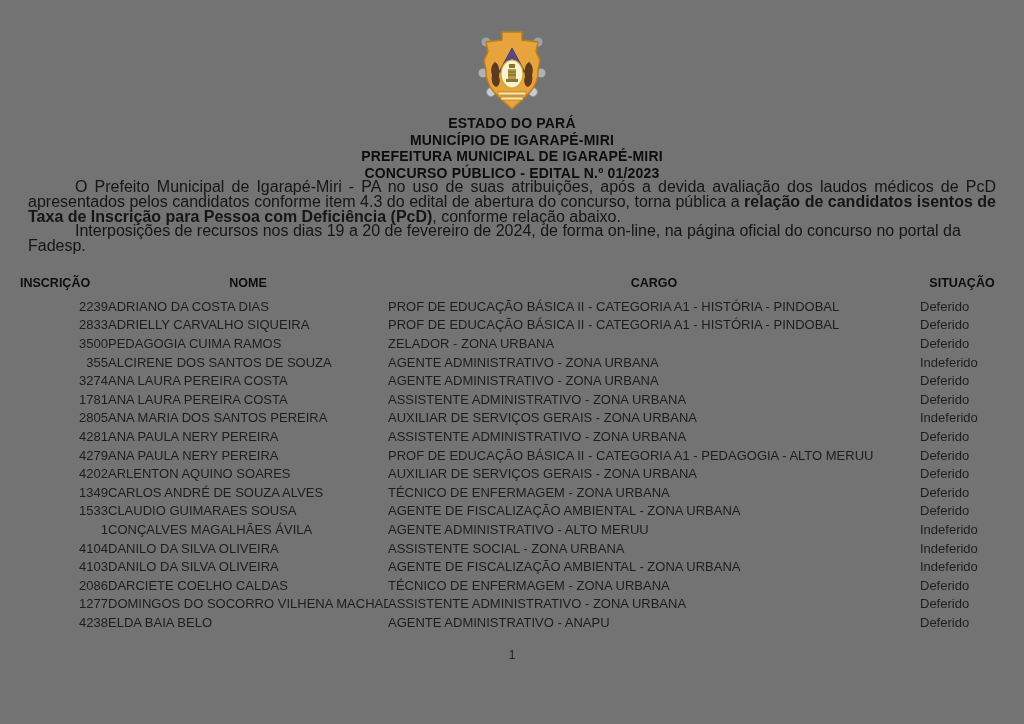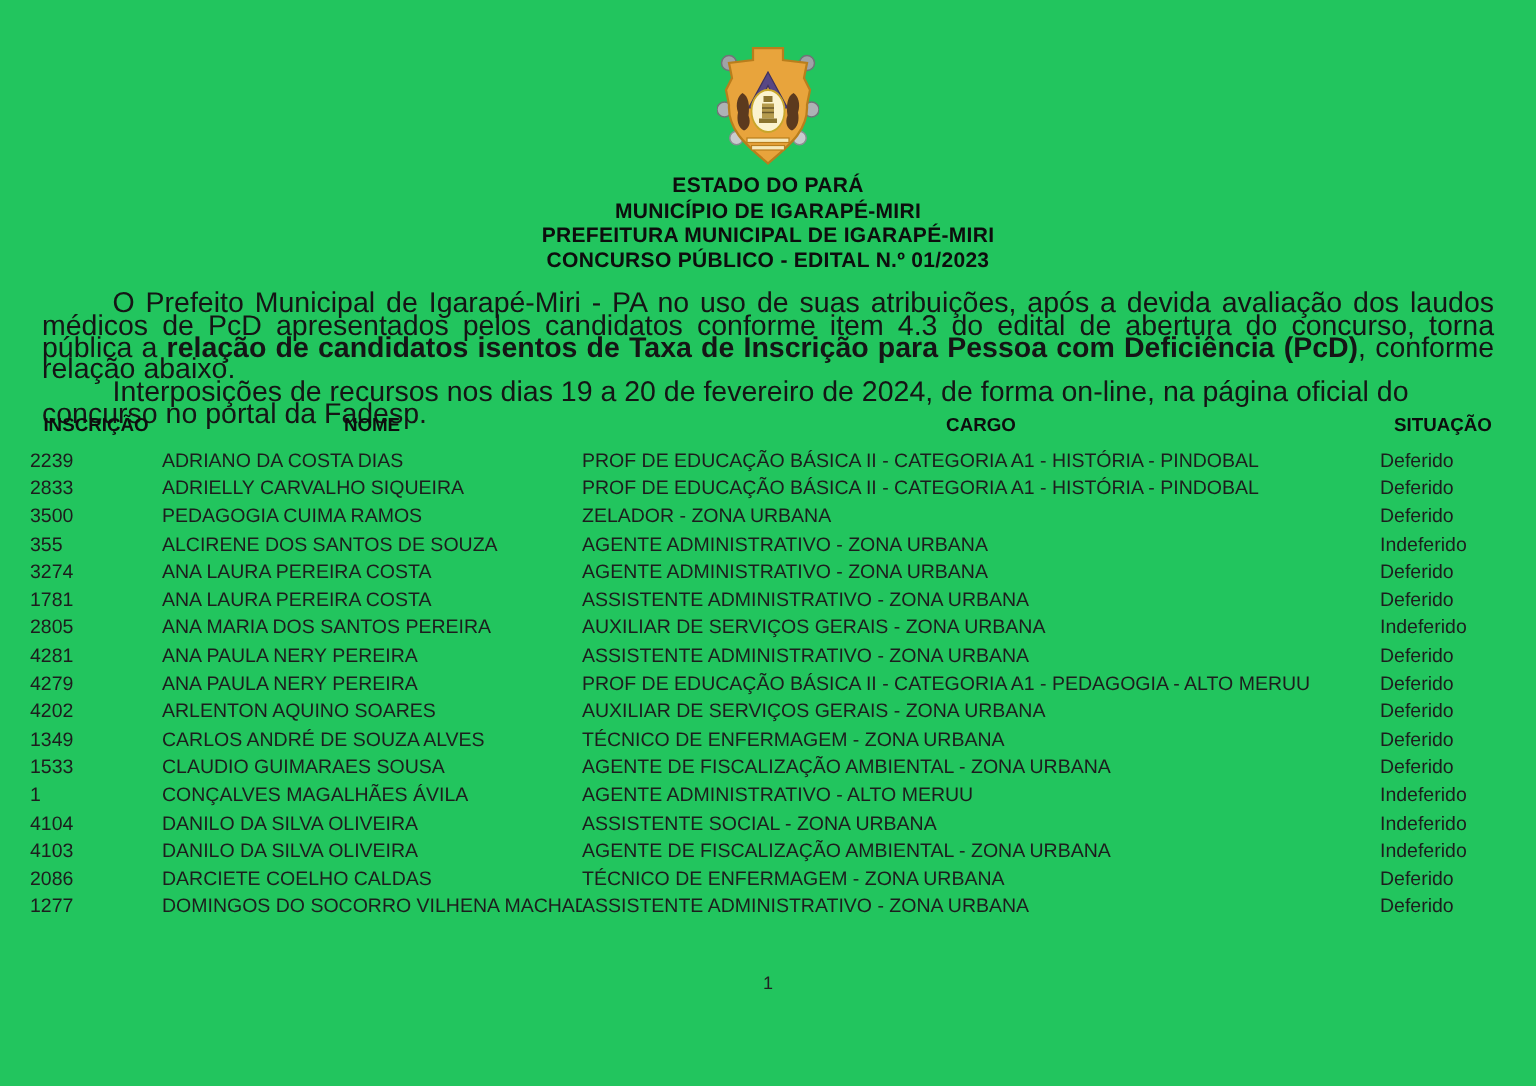--- a/index.html
+++ b/index.html
@@ -4,60 +4,60 @@
 <style>
   html, body { margin: 0; padding: 0; }
   body {
     width: 1024px; height: 724px;
     background: #ffffff;
     font-family: "Liberation Sans", sans-serif;
     color: #111;
     position: relative;
     overflow: hidden;
   }
-  .page { position: absolute; inset: 0; background: #22c55e; }
+  .page { position: absolute; inset: 0; background: #737373; }
 
   
   .crest { position: absolute; left: 478px; top: 30px; width: 68px; height: 80px; }
 
   
   .header-block {
     position: absolute; left: 0; top: 115px; width: 1024px;
     text-align: center; font-weight: bold; font-size: 14px; line-height: 16.5px;
     color: #0d0d0d; letter-spacing: 0.2px;
   }
 
   
   .doc-paragraphs {
-    position: absolute; left: 28px; top: 196px; width: 968px;
-    font-size: 19px; line-height: 14.8px; color: #151515;
+    position: absolute; left: 28px; top: 180px; width: 968px;
+    font-size: 16px; line-height: 14.8px; color: #151515;
   }
   .para { margin: 0; text-indent: 47px; }
   .justify { text-align: justify; }
 
   
   .results-table {
     position: absolute; left: 20px; top: 276px; width: 984px;
     border-collapse: collapse; table-layout: fixed;
     font-size: 13px; color: #1d1d1d;
   }
   .results-table col.c-insc { width: 88px; }
   .results-table col.c-nome { width: 280px; }
   .results-table col.c-cargo { width: 532px; }
   .results-table col.c-sit  { width: 84px; }
   .results-table th {
     font-size: 12.5px; font-weight: bold; text-align: center;
     padding: 0; height: 21px; vertical-align: top; color: #0d0d0d;
   }
-  .results-table th.center { text-align: center; }
+  .results-table th.center { text-align: left; }
   .results-table td {
     padding: 0; height: 18.6px; vertical-align: middle;
     white-space: nowrap; overflow: hidden;
   }
-  .results-table td.center { text-align: left; }
+  .results-table td.center { text-align: right; }
 
   .page-number {
     position: absolute; left: 0; top: 648px; width: 1024px;
     text-align: center; font-size: 12px; color: #222;
   }
 </style>
 </head>
 <body>
 
 <div class="page">
@@ -212,18 +212,24 @@
       <td>DARCIETE COELHO CALDAS</td>
       <td>TÉCNICO DE ENFERMAGEM - ZONA URBANA</td>
       <td>Deferido</td>
     </tr>
         <tr>
       <td class="center">1277</td>
       <td>DOMINGOS DO SOCORRO VILHENA MACHADO</td>
       <td>ASSISTENTE ADMINISTRATIVO - ZONA URBANA</td>
       <td>Deferido</td>
     </tr>
+        <tr>
+      <td class="center">4238</td>
+      <td>ELDA BAIA BELO</td>
+      <td>AGENTE ADMINISTRATIVO - ANAPU</td>
+      <td>Deferido</td>
+    </tr>
       </tbody>
   </table>
 
   <div class="page-number">1</div>
 
 </div>
 
 </body></html>

